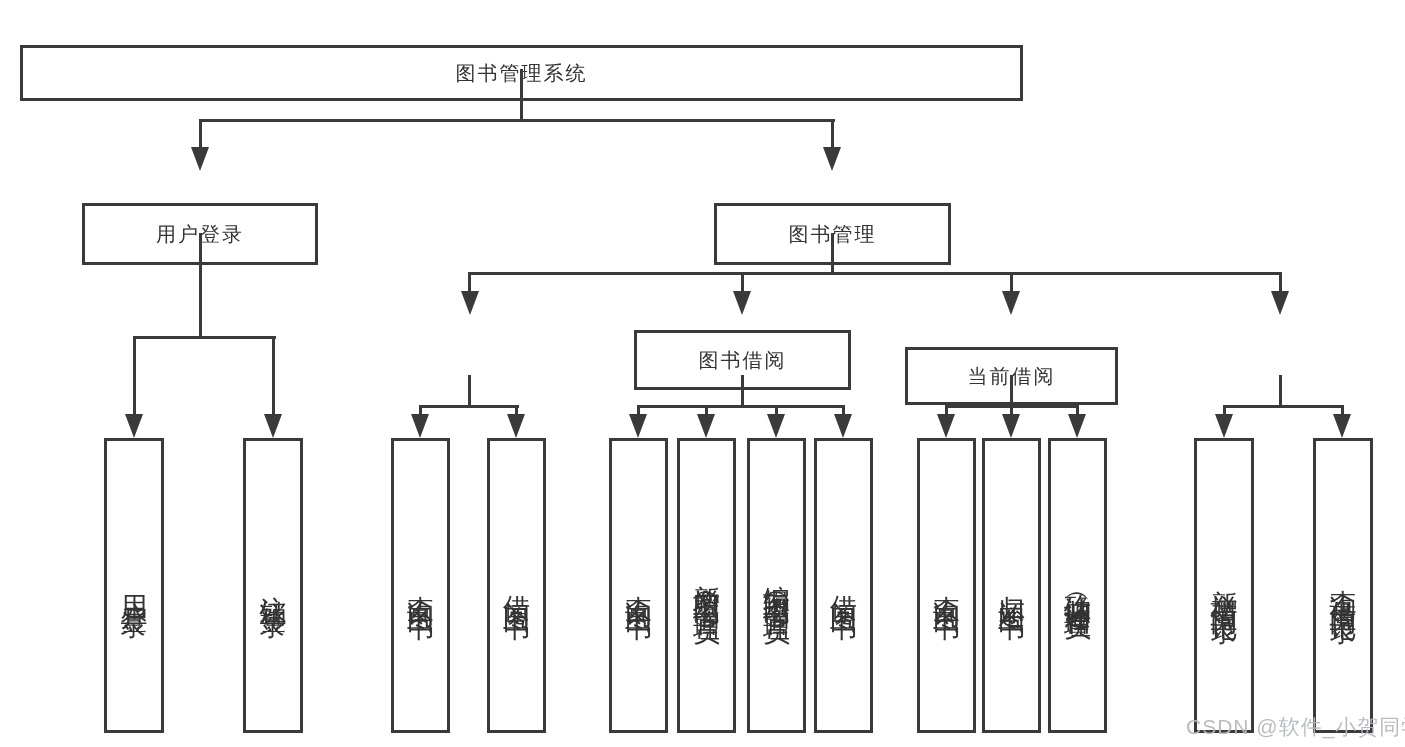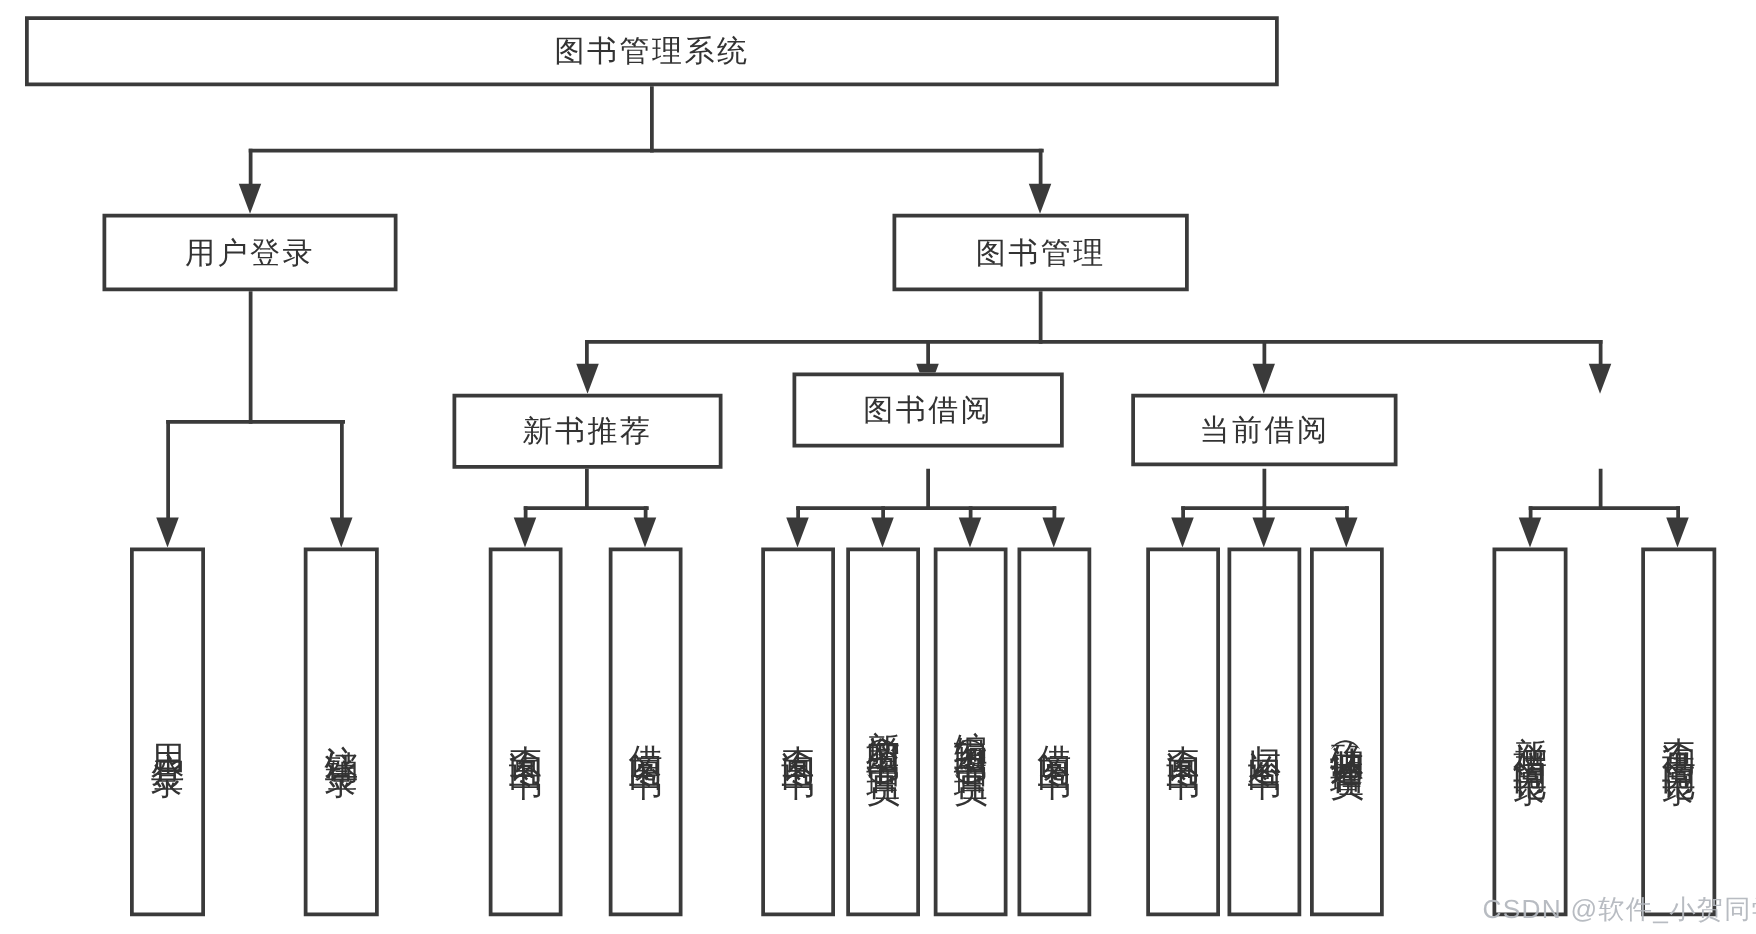--- a/index.html
+++ b/index.html
@@ -8,22 +8,23 @@
     width:1405px;height:747px;
     background:#ffffff;
     overflow:hidden;
     font-family:"Liberation Sans","DejaVu Sans",sans-serif;
     color:#333333;
   }
   .hbox{
     position:absolute;box-sizing:border-box;
     border:3px solid #3a3a3a;background:#ffffff;
     display:flex;align-items:center;justify-content:center;
-    font-size:24px;letter-spacing:2px;color:#333333;
+    font-size:20px;letter-spacing:2px;color:#333333;
     white-space:nowrap;
+    margin-top:32px;
   }
   .vbox{
     position:absolute;box-sizing:border-box;
     border:3px solid #3a3a3a;background:#ffffff;
     display:flex;align-items:center;justify-content:center;
     writing-mode:vertical-rl;text-orientation:mixed;
     font-size:27px;letter-spacing:6px;color:#333333;
     top:438px;height:295px;
   }
   .vline{position:absolute;width:3px;background:#3a3a3a;}
@@ -74,23 +75,20 @@
   <div class="hline" style="left:468px;top:272px;width:814px;"></div>
   <div class="vline" style="left:468px;top:272px;height:21px;"></div>
   <div class="vline" style="left:741px;top:272px;height:21px;"></div>
   <div class="vline" style="left:1010px;top:272px;height:21px;"></div>
   <div class="vline" style="left:1279px;top:272px;height:21px;"></div>
   <div class="arrow" style="left:461px;top:291px;"></div>
   <div class="arrow" style="left:733px;top:291px;"></div>
   <div class="arrow" style="left:1002px;top:291px;"></div>
   <div class="arrow" style="left:1271px;top:291px;"></div>
 
-  <div class="hbox" style="left:362px;top:315px;width:216px;height:60px;">
-    <span>新书推荐</span>
-  </div>
   <div class="hbox" style="left:634px;top:298px;width:217px;height:60px;">
     <span>图书借阅</span>
   </div>
   <div class="hbox" style="left:905px;top:315px;width:213px;height:58px;">
     <span>当前借阅</span>
   </div>
 
   <div class="vline" style="left:468px;top:375px;height:33px;"></div>
   <div class="hline" style="left:419px;top:405px;width:100px;"></div>
   <div class="vline" style="left:419px;top:405px;height:12px;"></div>

